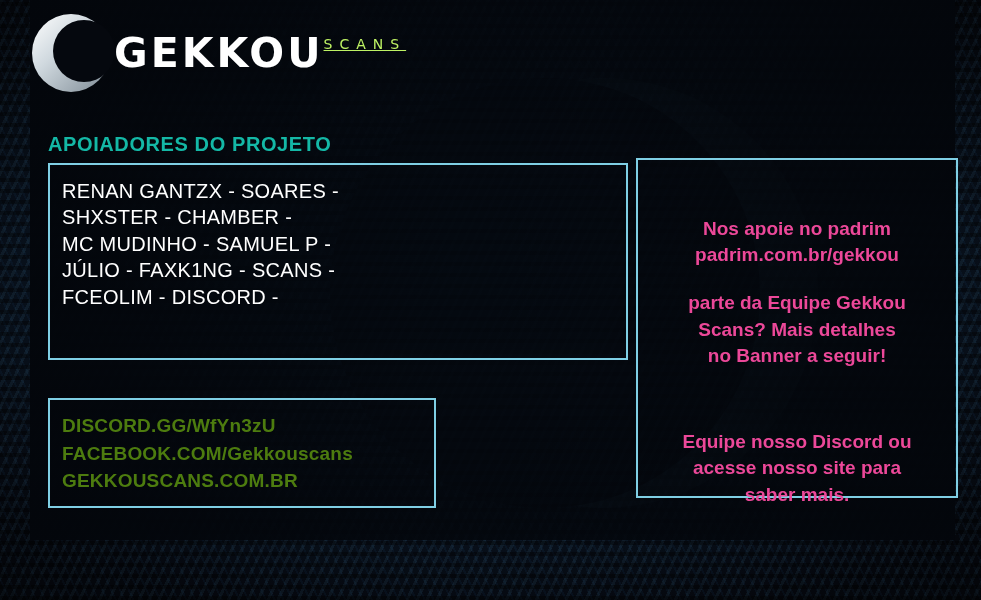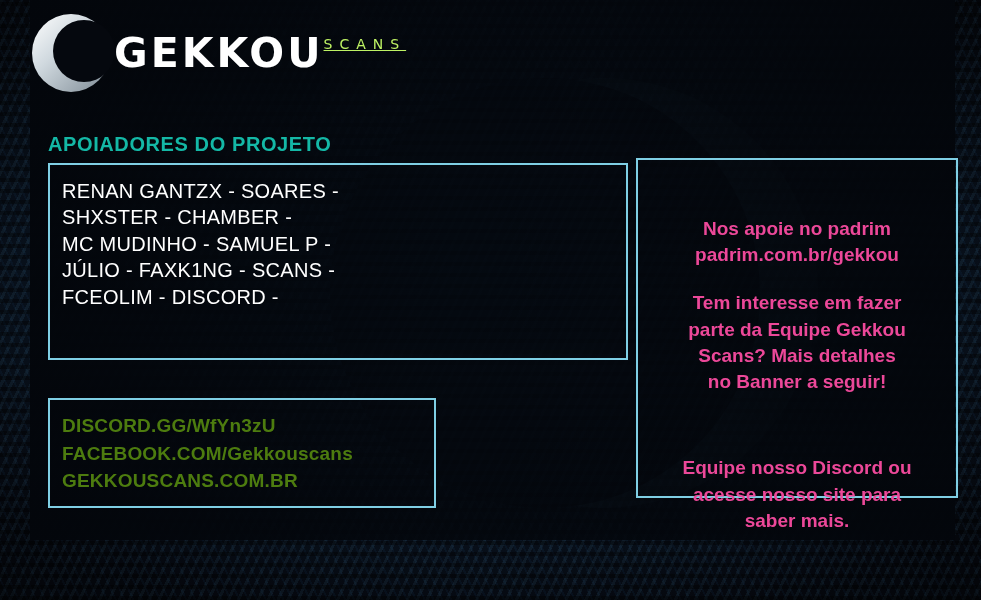--- a/index.html
+++ b/index.html
@@ -266,21 +266,20 @@
     <div>DISCORD.GG/WfYn3zU</div>
     <div>FACEBOOK.COM/Gekkouscans</div>
     <div>GEKKOUSCANS.COM.BR</div>
   </div>
 
   <div class="box box-right"></div>
   <div class="right-text">
     <p>Nos apoie no padrim</p>
     <p>padrim.com.br/gekkou</p>
     <div class="gap"></div>
-    <p>Tem interesse em fazer</p>
     <p>parte da Equipe Gekkou</p>
     <p>Scans? Mais detalhes</p>
     <p>no Banner a seguir!</p>
     <div class="gap-big"></div>
     <p>Equipe nosso Discord ou</p>
     <p>acesse nosso site para</p>
     <p>saber mais.</p>
   </div>
 
 </div>

